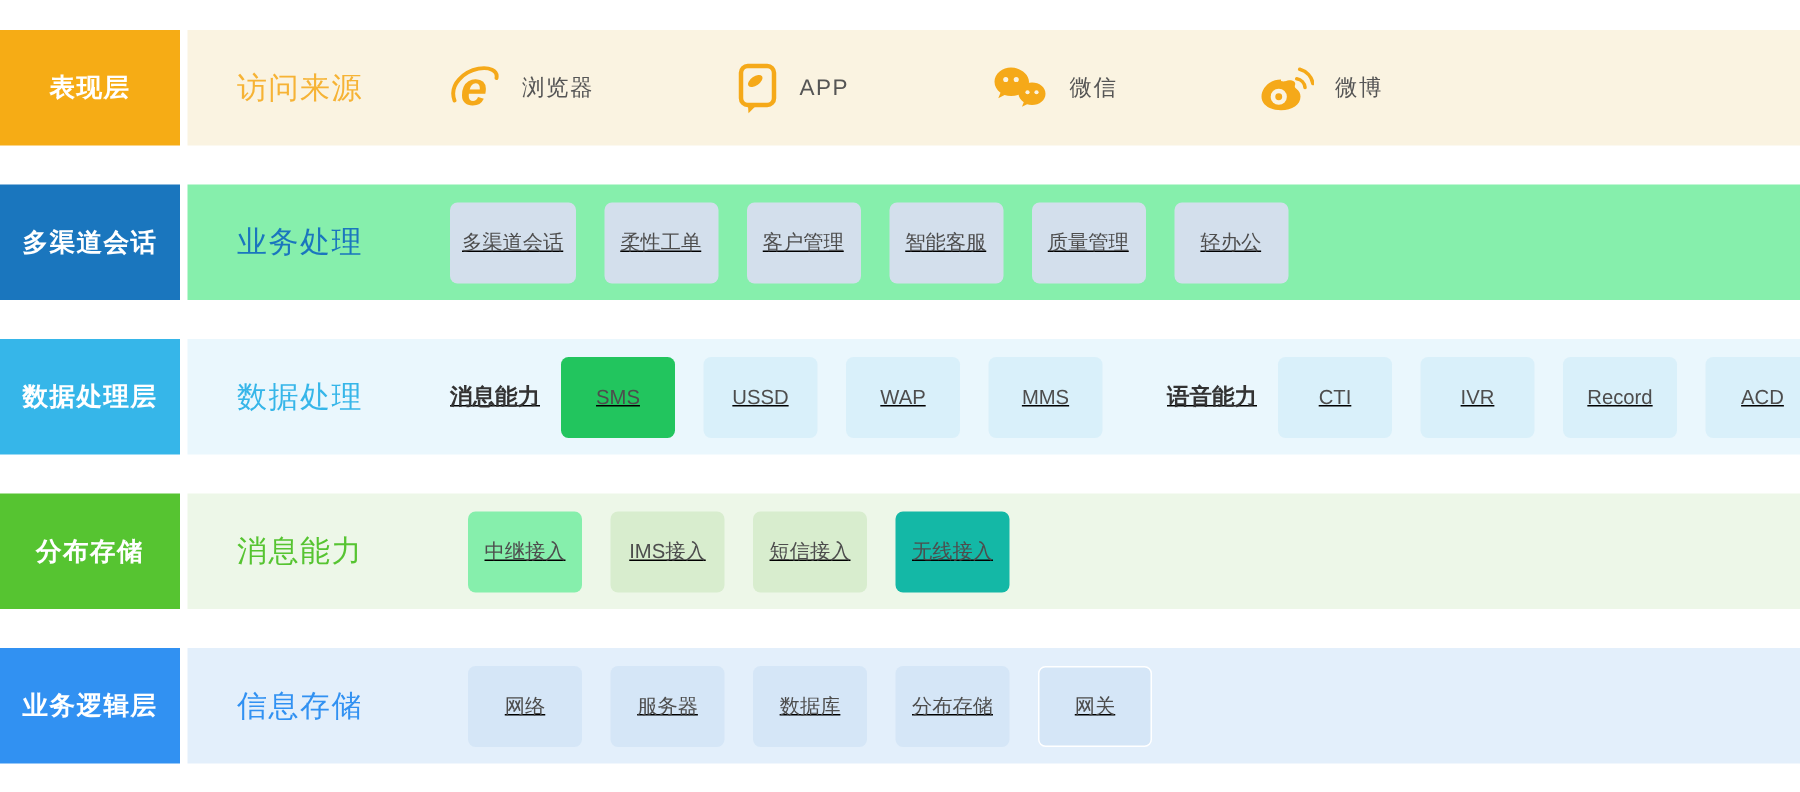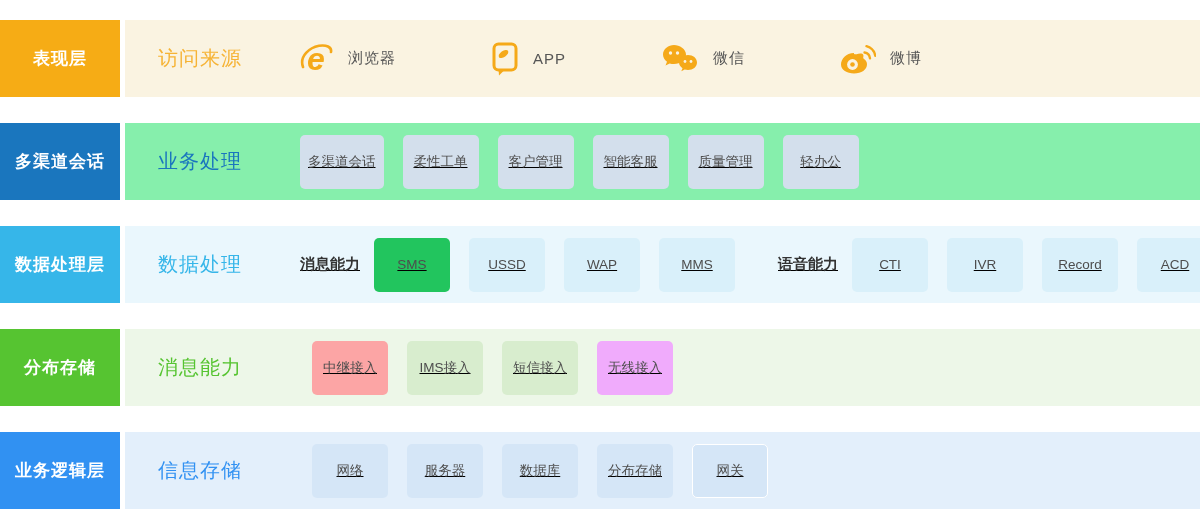--- a/index.html
+++ b/index.html
@@ -127,24 +127,24 @@
         <span class="chip" style="background: rgb(217, 240, 250);">ACD</span>
       </div>
     </div>
   </div>
 
   <div class="layer-row">
     <div class="layer-label" style="background: rgb(86, 196, 49);">分布存储</div>
     <div class="layer-content" style="background: rgb(237, 247, 232);">
       <div class="category" style="color: rgb(86, 196, 49);">消息能力</div>
       <div class="chips shift">
-        <span class="chip" style="background: #fca5a5;">中继接入</span>
+        <span class="chip" style="background: #86efac;">中继接入</span>
         <span class="chip" style="background: rgb(216, 237, 206);">IMS接入</span>
         <span class="chip" style="background: rgb(216, 237, 206);">短信接入</span>
-        <span class="chip" style="background: #f0abfc;">无线接入</span>
+        <span class="chip" style="background: #14b8a6;">无线接入</span>
       </div>
     </div>
   </div>
 
   <div class="layer-row">
     <div class="layer-label" style="background: rgb(49, 145, 242);">业务逻辑层</div>
     <div class="layer-content" style="background: rgb(227, 239, 251);">
       <div class="category" style="color: rgb(49, 145, 242);">信息存储</div>
       <div class="chips shift">
         <span class="chip" style="background: rgb(213, 230, 247);">网络</span>

